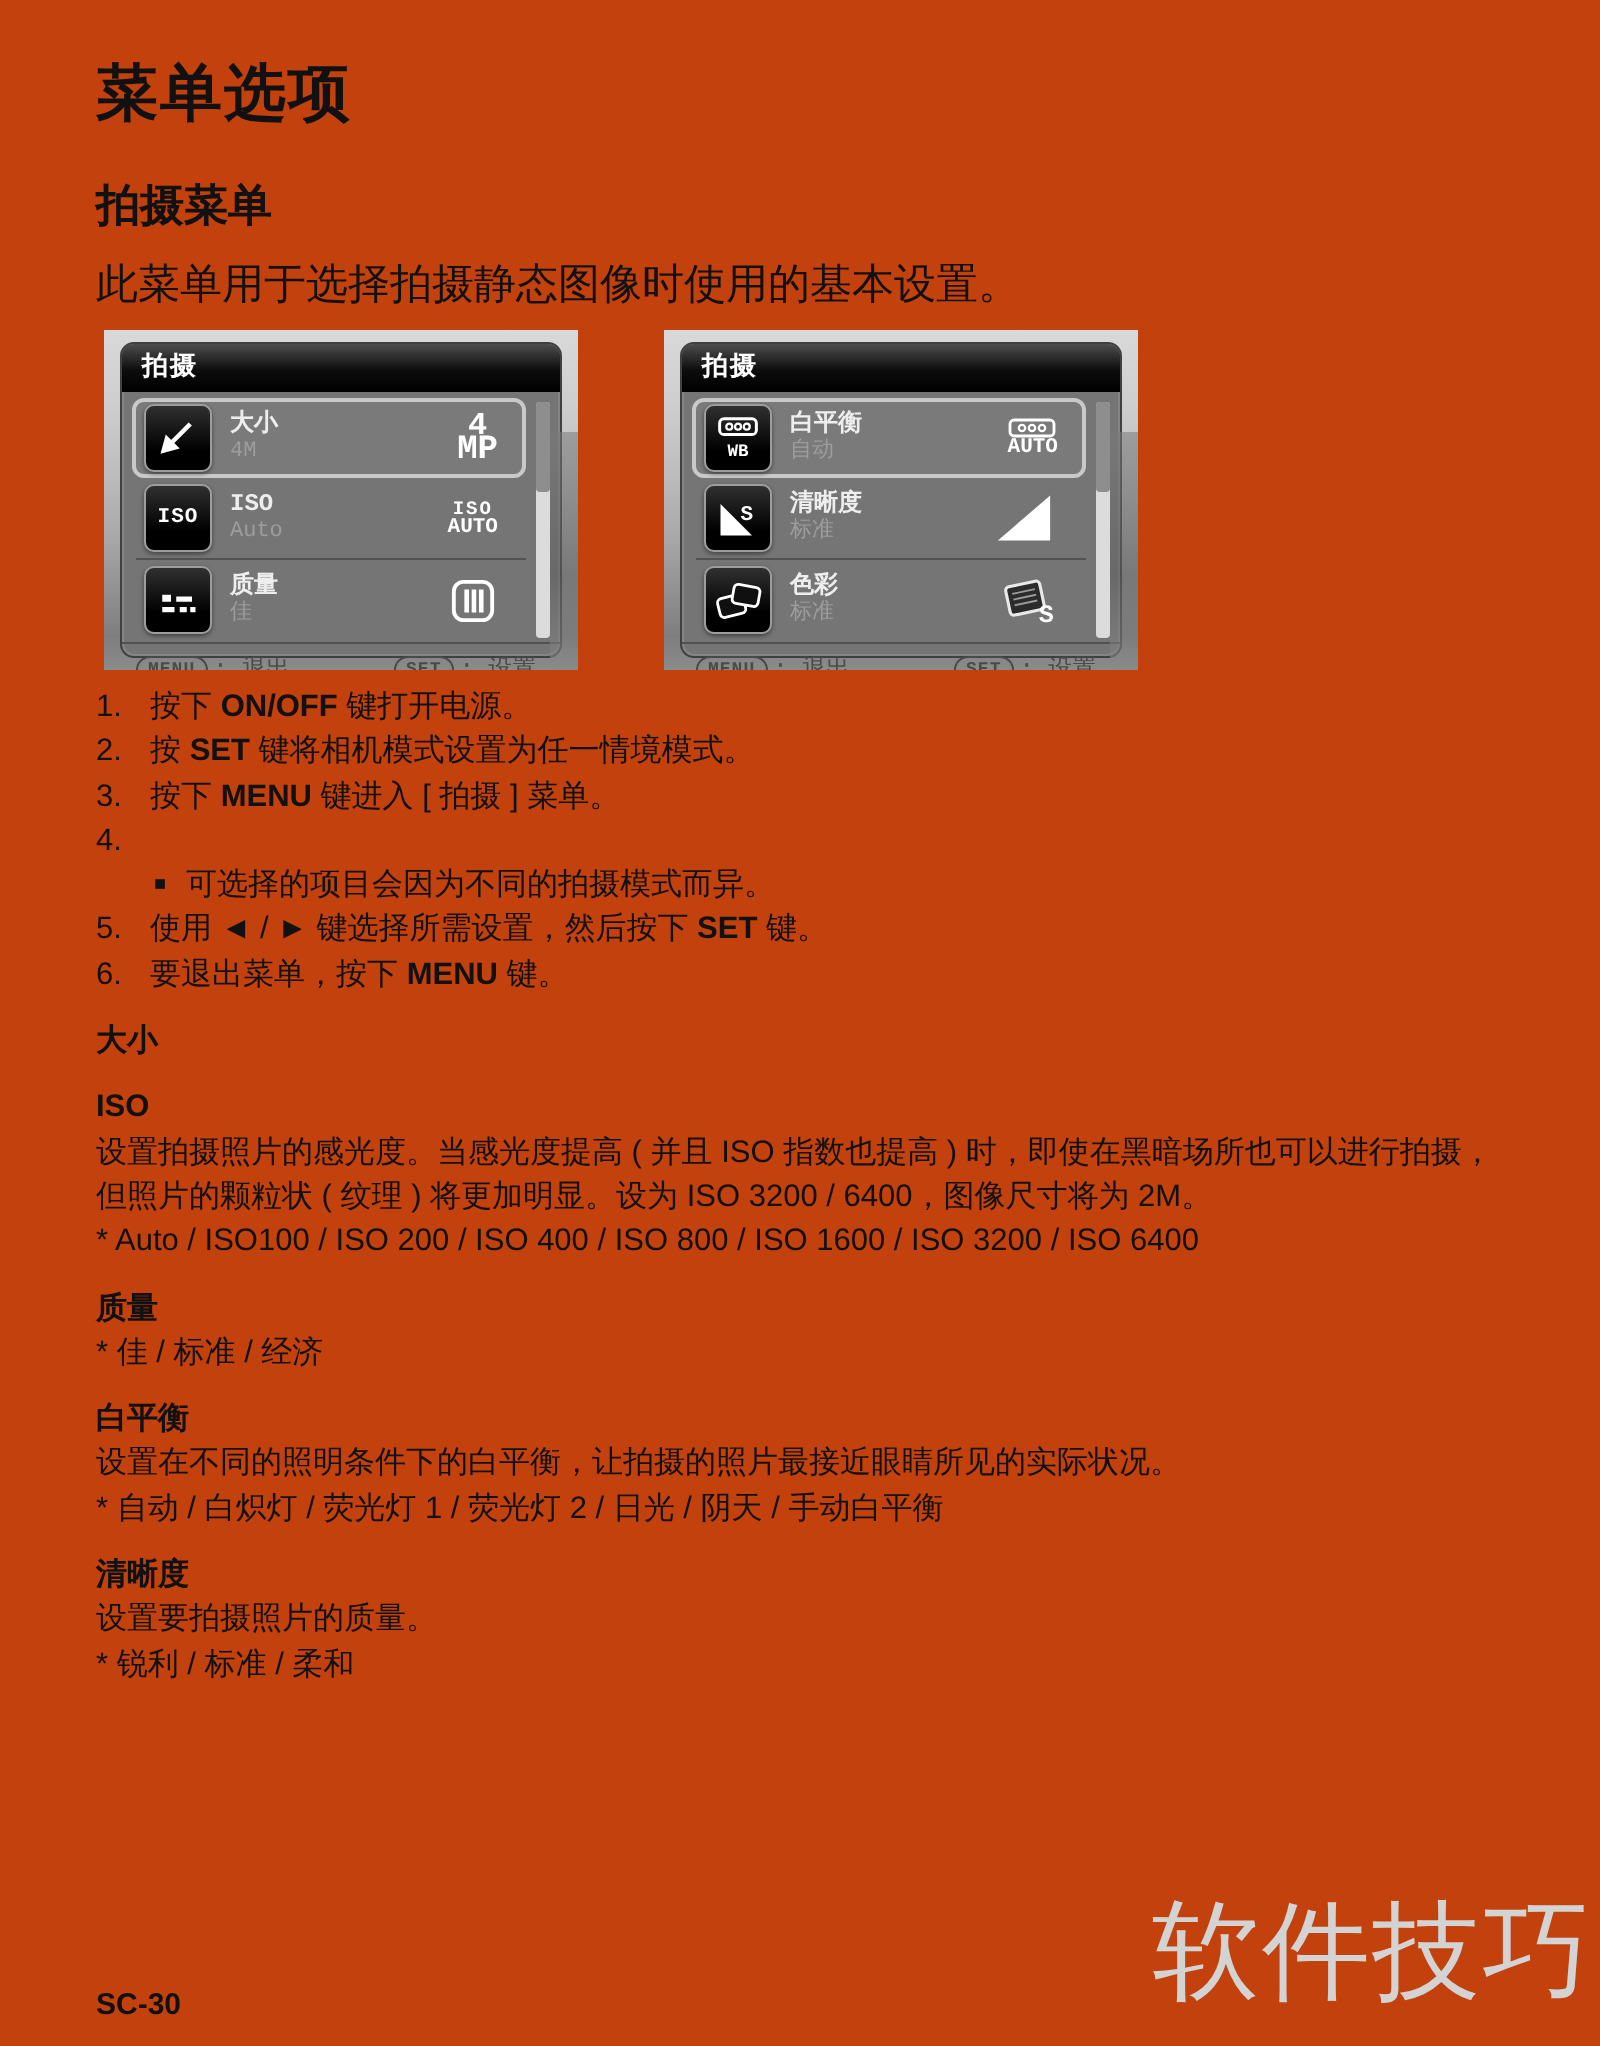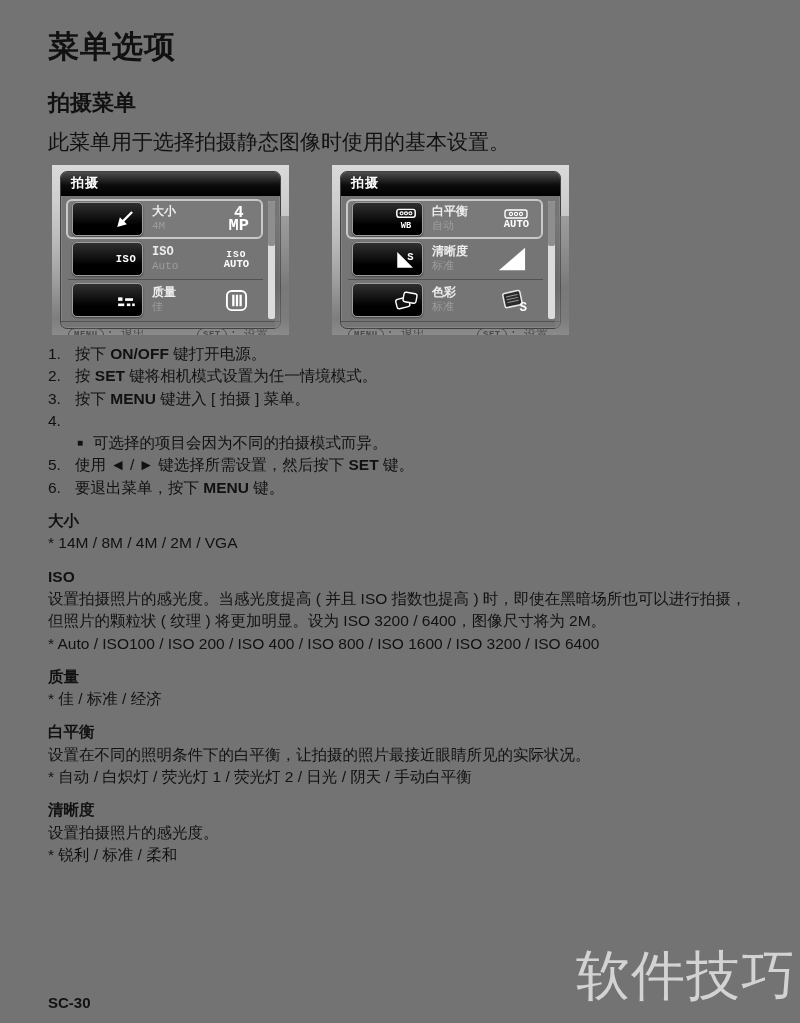--- a/index.html
+++ b/index.html
@@ -1,18 +1,18 @@
 <!DOCTYPE html>
 <html><head>
 <meta charset="utf-8">
 <style>
   html,body{margin:0;padding:0;background:#fff;}
   body{font-family:"Liberation Sans", sans-serif; color:#111;}
   .page{position:relative;width:800px;height:1023px;box-sizing:border-box;
-        padding:26px 40px 0 48px;overflow:hidden;background:#737373;}
+        padding:26px 40px 0 48px;overflow:hidden;background:#c2410c;}
   h1{font-size:31px;margin:0 0 20px 0;font-weight:bold;letter-spacing:1px;}
   h2{font-size:22px;margin:0 0 10px 0;font-weight:bold;}
   .intro{font-size:21px;margin:0 0 9px 0;}
 
   
   .screens{display:flex;gap:43px;margin:0 0 8px 4px;}
   .cam{position:relative;width:237px;height:170px;overflow:hidden;
        background:linear-gradient(180deg,#d9d9d9 0%,#cfcfcf 20%,#bdbdbd 42%,#a9a9a9 60%,#929292 76%,#7e7e7e 90%,#8b8b8b 100%);font-family:Liberation Mono, monospace;}
   .cam:after{content:"";position:absolute;right:0;top:30%;width:14px;bottom:0;
        background:linear-gradient(180deg,#7a7a7a,#5f5f5f 60%,#8a8a8a);opacity:.55;}
@@ -21,21 +21,21 @@
   .cam-header{height:24px;background:linear-gradient(#4d4d4d,#0c0c0c 55%,#000);
        border-radius:6px 6px 0 0;color:#fff;font-size:13px;font-weight:bold;
        letter-spacing:1px;line-height:24px;padding-left:10px;}
   .cam-body{position:relative;padding:3px 0 0 5px;height:122px;}
   .cam-item{display:flex;align-items:center;height:40px;box-sizing:border-box;
        margin-right:17px;border:2px solid transparent;padding:0 4px;}
   .cam-item.selected{border-color:#c9c9c9;border-radius:6px;background:rgba(255,255,255,.04);}
   .cam-sep{height:1px;background:#525252;margin:0 17px 0 2px;}
   .cam-icon{width:32px;height:32px;flex:0 0 auto;display:flex;align-items:center;justify-content:center;
        background:linear-gradient(#303030,#000 70%);border:1px solid #9d9d9d;border-radius:5px;
-       box-shadow:0 1px 2px rgba(0,0,0,.45);margin-right:9px;padding-left:37px;}
+       box-shadow:0 1px 2px rgba(0,0,0,.45);margin-right:9px;}
   .iso-txt{color:#fff;font-weight:bold;font-size:10.5px;letter-spacing:.5px;}
   .cam-texts{display:flex;flex-direction:column;line-height:1.22;}
   .cam-label{font-size:12px;font-weight:bold;color:#eeeeee;}
   .cam-value{font-size:11px;color:#9d9d9d;}
   .cam-right{margin-left:auto;margin-right:8px;display:flex;flex-direction:column;
        align-items:center;color:#fff;text-align:center;}
   .r-big{font-size:16px;font-weight:bold;line-height:13px;}
   .r-sub{font-size:17px;font-weight:bold;line-height:11px;}
   .r-iso{font-size:9.5px;font-weight:bold;line-height:9px;letter-spacing:1px;}
   .r-auto{font-size:10.5px;font-weight:bold;line-height:10px;}
@@ -261,38 +261,37 @@
       </div>
       <div class="step">
         <span class="num">6.</span>
         <span class="txt"><span>要退出菜单，按下 </span><b>MENU</b><span> 键。</span></span>
       </div>
     </div>
 
   <div id="sections">
       <div class="section">
         <div class="sec-heading">大小</div>
-        <p class="sec-options">* 14M / 8M / 4M / 2M / VGA</p>
       </div>
       <div class="section">
         <div class="sec-heading">ISO</div>
         <p class="sec-body">设置拍摄照片的感光度。当感光度提高 ( 并且 ISO 指数也提高 ) 时，即使在黑暗场所也可以进行拍摄，但照片的颗粒状 ( 纹理 ) 将更加明显。设为 ISO 3200 / 6400，图像尺寸将为 2M。</p>
         <p class="sec-options">* Auto / ISO100 / ISO 200 / ISO 400 / ISO 800 / ISO 1600 / ISO 3200 / ISO 6400</p>
       </div>
       <div class="section">
         <div class="sec-heading">质量</div>
         <p class="sec-options">* 佳 / 标准 / 经济</p>
       </div>
       <div class="section">
         <div class="sec-heading">白平衡</div>
         <p class="sec-body">设置在不同的照明条件下的白平衡，让拍摄的照片最接近眼睛所见的实际状况。</p>
         <p class="sec-options">* 自动 / 白炽灯 / 荧光灯 1 / 荧光灯 2 / 日光 / 阴天 / 手动白平衡</p>
       </div>
       <div class="section">
         <div class="sec-heading">清晰度</div>
-        <p class="sec-body">设置拍摄照片的感光度。</p>
+        <p class="sec-body">设置要拍摄照片的质量。</p>
         <p class="sec-options">* 锐利 / 标准 / 柔和</p>
       </div>
     </div>
 
   <div class="watermark">软件技巧</div>
   <div class="page-number">SC-30</div>
 </div>
 
 </body></html>

